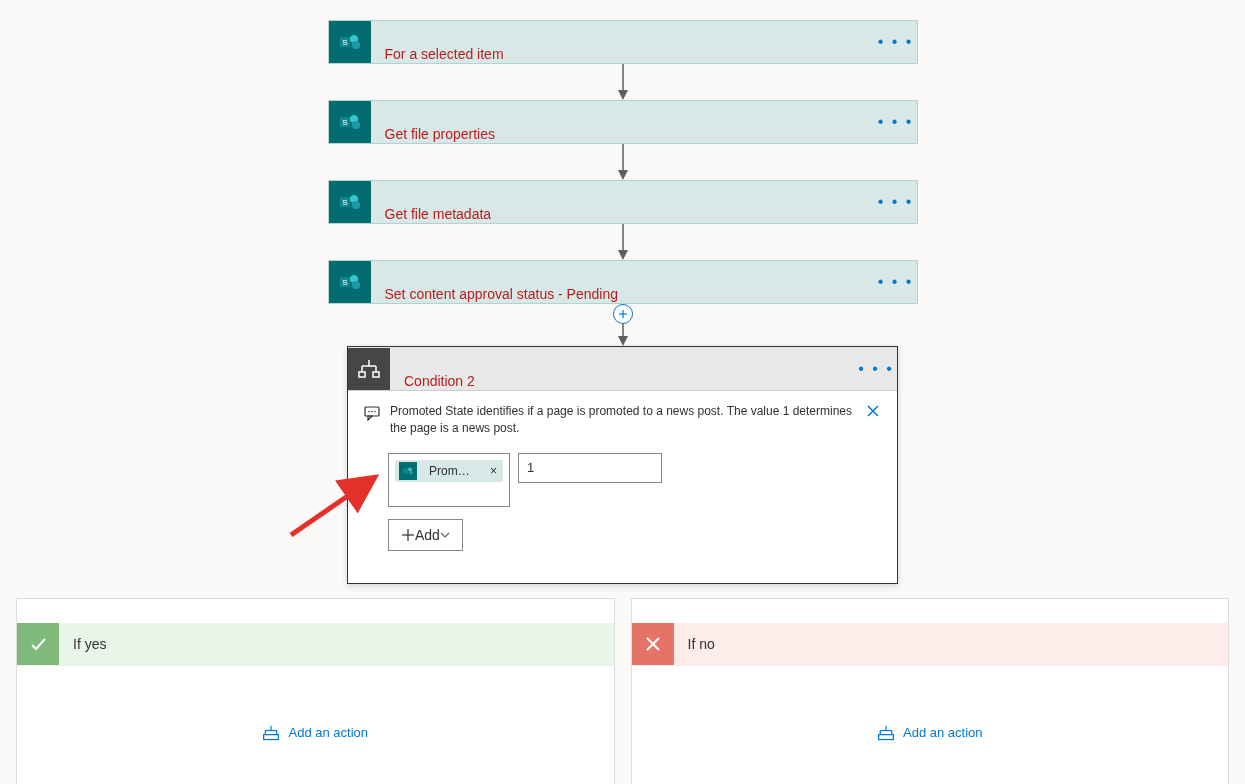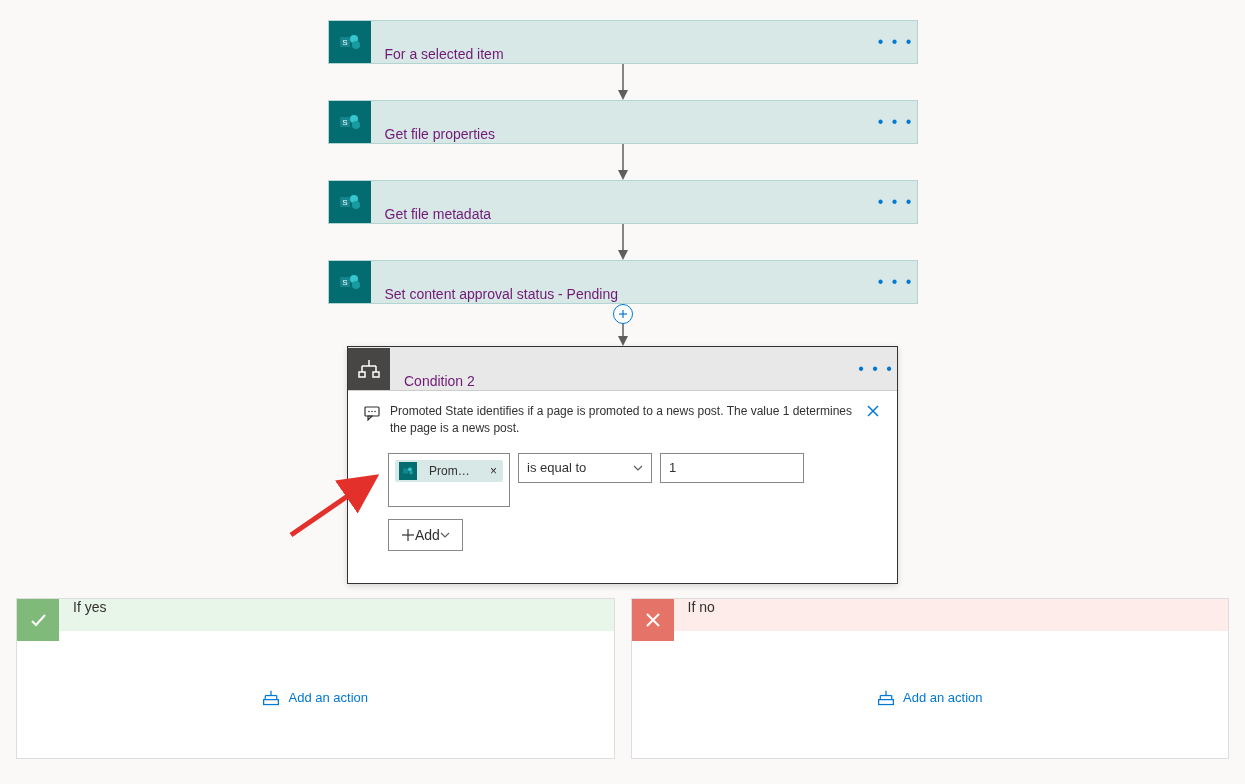--- a/index.html
+++ b/index.html
@@ -37,21 +37,21 @@
     flex-shrink: 0;
   }
   .sp-icon {
     width: 24px;
     height: 24px;
   }
   .action-label {
     flex: 1;
     padding-left: 14px;
     font-size: 14px;
-    color: #701a75;
+    color: #b91c1c;
     margin-top: 24px;
   }
   .action-menu {
     width: 42px;
     display: flex;
     align-items: center;
     justify-content: center;
     color: #0078d4;
     font-size: 16px;
     letter-spacing: 2px;
@@ -224,22 +224,24 @@
     margin-top: 14px;
     width: 1213px;
     justify-content: center;
   }
   .branch {
     flex: 1;
     border: 1px solid #ddd;
     background: #fff;
   }
   .branch-header {
-    height: 32px;
-    display: flex;
+    height: 43px;
+    display: flex;
+    align-items: center;
+    margin-top: 24px;
   }
   .branch-yes .branch-header { background: #e8f5e9; }
   .branch-no .branch-header { background: #fdecea; }
   .branch-icon-box {
     width: 42px;
     height: 42px;
     display: flex;
     align-items: center;
     justify-content: center;
     color: #fff;
@@ -404,26 +406,20 @@
               <svg width="12" height="12" viewBox="0 0 24 24">
                   <rect x="2" y="7" width="10" height="10" rx="1" fill="#14858d"></rect>
                   <circle cx="16" cy="9" r="4" fill="#37c6d0"></circle>
                   <circle cx="18" cy="15" r="4" fill="#1a9ba1"></circle>
                 </svg>
             </div>
             <span class="token-pill-text">Promote...</span>
             <span class="token-pill-x">×</span>
           </div>
         </div>
-        <div class="operator-select">
-          <span>is equal to</span>
-          <svg class="chevron" viewBox="0 0 10 10">
-              <polyline points="1,3 5,7 9,3" fill="none" stroke="#605e5c" stroke-width="1.2"></polyline>
-            </svg>
-        </div>
         <div class="value-input">
           <span>1</span>
         </div>
       </div>
       <div class="add-btn">
         <svg width="14" height="14" viewBox="0 0 14 14">
             <line x1="7" y1="1" x2="7" y2="13" stroke="#323130" stroke-width="1.2"></line>
             <line x1="1" y1="7" x2="13" y2="7" stroke="#323130" stroke-width="1.2"></line>
           </svg>
         <span>Add</span>

